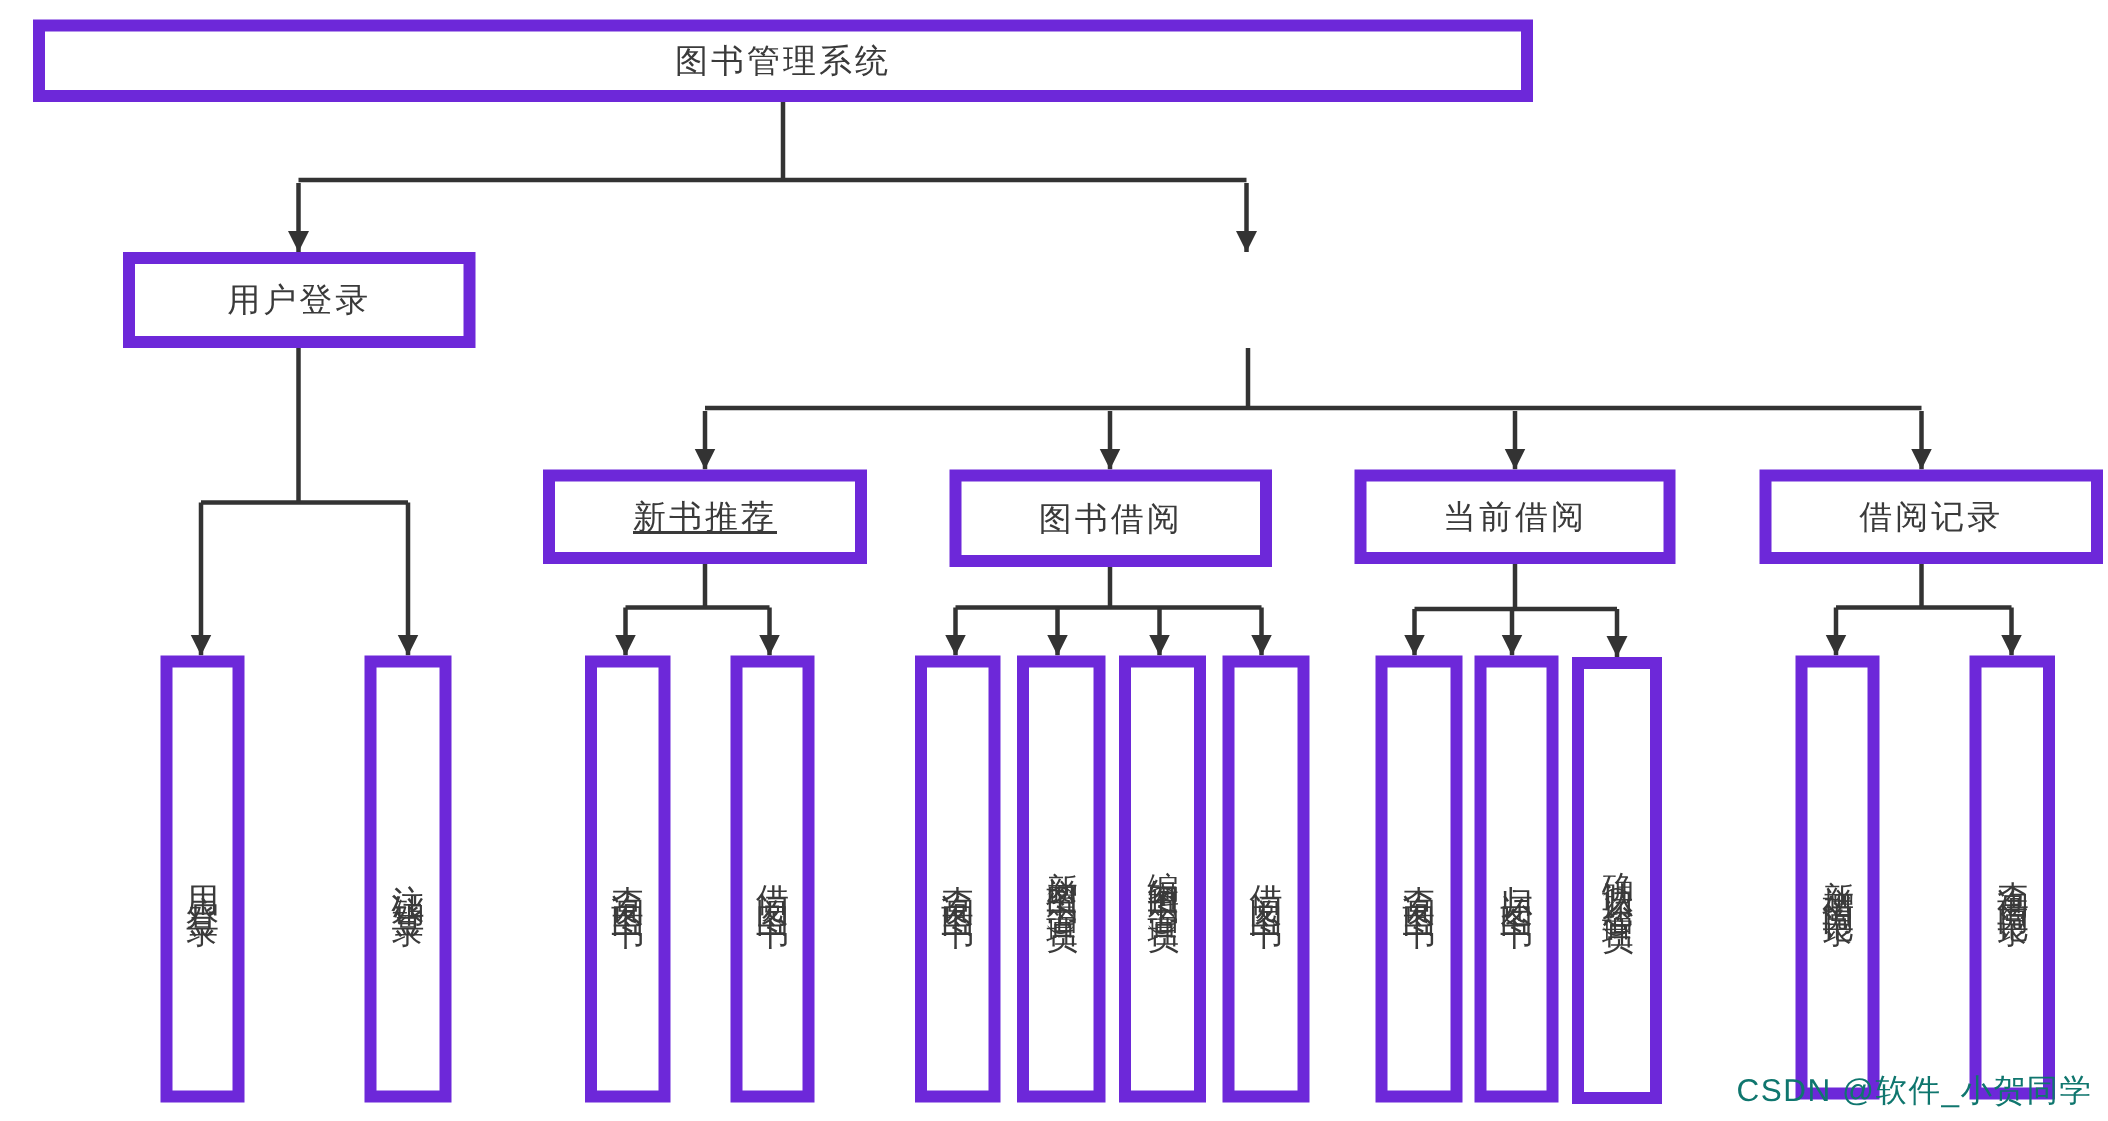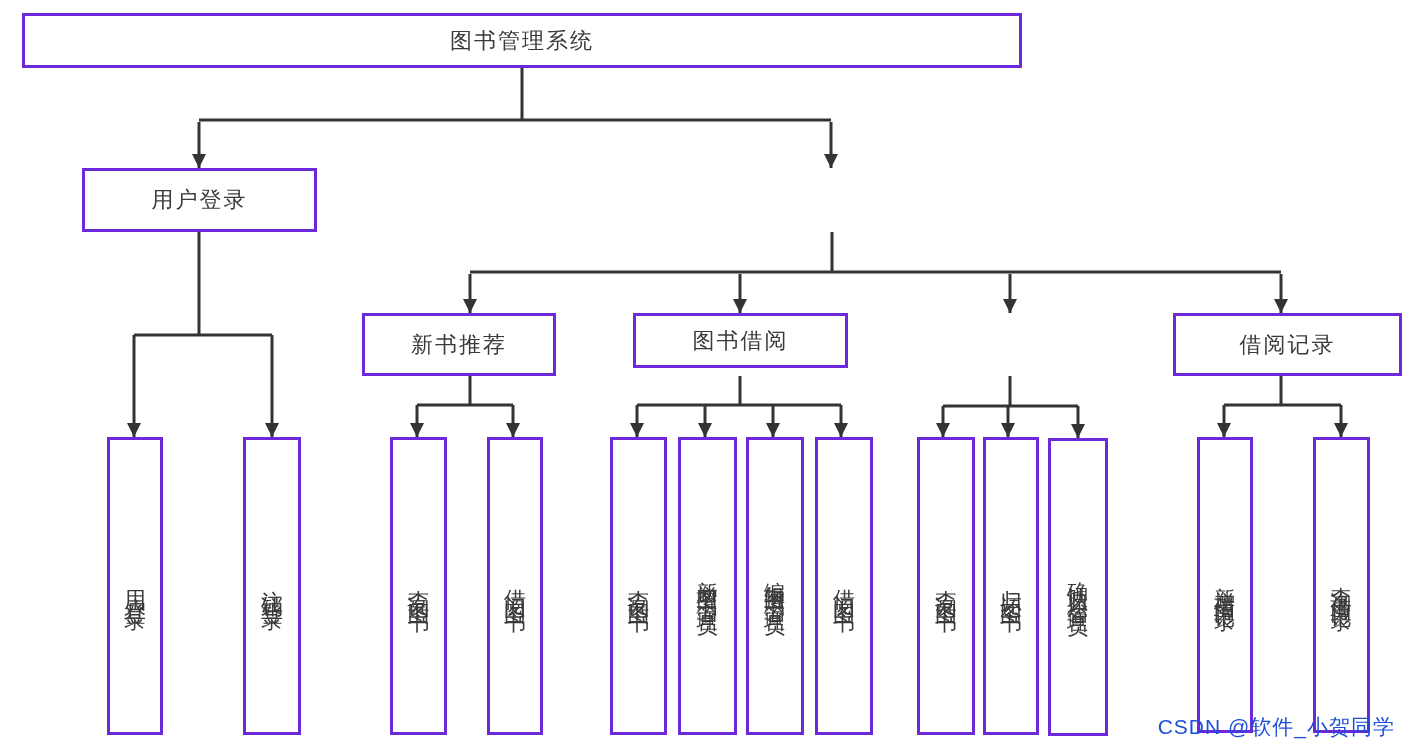--- a/index.html
+++ b/index.html
@@ -19,21 +19,21 @@
     position: absolute;
     left: 0; top: 0;
     width: 1405px;
     height: 747px;
     z-index: 1;
   }
   .box {
     position: absolute;
     box-sizing: border-box;
     background: #ffffff;
-    border: 3px solid #6d28d9;
+    border: 8px solid #6d28d9;
     display: flex;
     align-items: center;
     justify-content: center;
     color: #3a3a3a;
     font-size: 22px;
     letter-spacing: 2px;
     z-index: 2;
     white-space: nowrap;
   }
   .vert {
@@ -41,22 +41,22 @@
     text-orientation: mixed;
     letter-spacing: 7px;
     line-height: 1;
   }
   
   .b-root     { left: 22px;   top: 13px;  width: 1000px; height: 55px; }
   
   .b-login    { left: 82px;   top: 168px; width: 235px;  height: 64px; }
   .b-mgmt     { left: 714px;  top: 168px; width: 236px;  height: 64px; }
   
-  .b-rec      { left: 362px;  top: 313px; width: 194px;  height: 63px; }
-  .b-borrow   { left: 633px;  top: 313px; width: 215px;  height: 55px; }
+  .b-rec      { left: 362px;  top: 313px; width: 216px;  height: 63px; text-decoration: underline; }
+  .b-borrow   { left: 633px;  top: 313px; width: 215px;  height: 65px; }
   .b-current  { left: 903px;  top: 313px; width: 214px;  height: 63px; }
   .b-records  { left: 1173px; top: 313px; width: 229px;  height: 63px; }
   
   .l-login    { left: 107px;  top: 437px; width: 56px; height: 298px; }
   .l-logout   { left: 243px;  top: 437px; width: 58px; height: 298px; }
   .l-rec-q    { left: 390px;  top: 437px; width: 57px; height: 298px; }
   .l-rec-b    { left: 487px;  top: 437px; width: 56px; height: 298px; }
   .l-bb-q     { left: 610px;  top: 437px; width: 57px; height: 298px; }
   .l-bb-add   { left: 678px;  top: 437px; width: 59px; height: 298px; }
   .l-bb-edit  { left: 746px;  top: 437px; width: 58px; height: 298px; }
@@ -64,21 +64,21 @@
   .l-cb-q     { left: 917px;  top: 437px; width: 58px; height: 298px; }
   .l-cb-r     { left: 983px;  top: 437px; width: 56px; height: 298px; }
   .l-cb-c     { left: 1048px; top: 438px; width: 60px; height: 298px; }
   .l-br-add   { left: 1197px; top: 437px; width: 56px; height: 296px; }
   .l-br-q     { left: 1313px; top: 437px; width: 57px; height: 296px; }
   .leaf-small { font-size: 21px; letter-spacing: 5px; }
   .watermark {
     position: absolute;
     right: 10px;
     bottom: 6px;
-    color: #1d4ed8;
+    color: #0f766e;
     font-size: 21px;
     letter-spacing: 1px;
     z-index: 3;
   }
 </style>
 </head>
 <body>
 
 <div class="canvas">
 
@@ -134,20 +134,21 @@
 
   <div class="box b-root">图书管理系统</div>
 
   <div class="box b-login">用户登录</div>
 
   <div class="box vert l-login">用户登录</div>
   <div class="box vert l-logout">注销登录</div>
 
   <div class="box b-rec">新书推荐</div>
   <div class="box b-borrow">图书借阅</div>
+  <div class="box b-current">当前借阅</div>
   <div class="box b-records">借阅记录</div>
 
   <div class="box vert l-rec-q">查询图书</div>
   <div class="box vert l-rec-b">借阅图书</div>
 
   <div class="box vert l-bb-q">查询图书</div>
   <div class="box vert leaf-small l-bb-add">新增图书（管理员）</div>
   <div class="box vert leaf-small l-bb-edit">编辑图书（管理员）</div>
   <div class="box vert l-bb-b">借阅图书</div>
 

